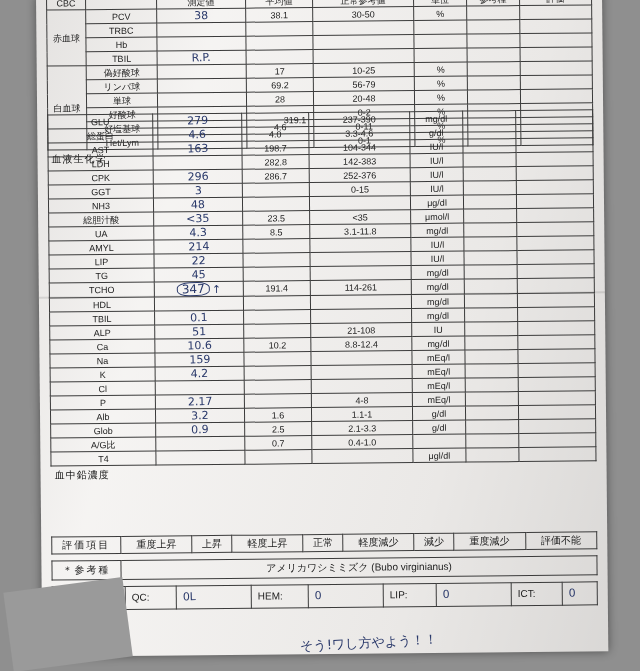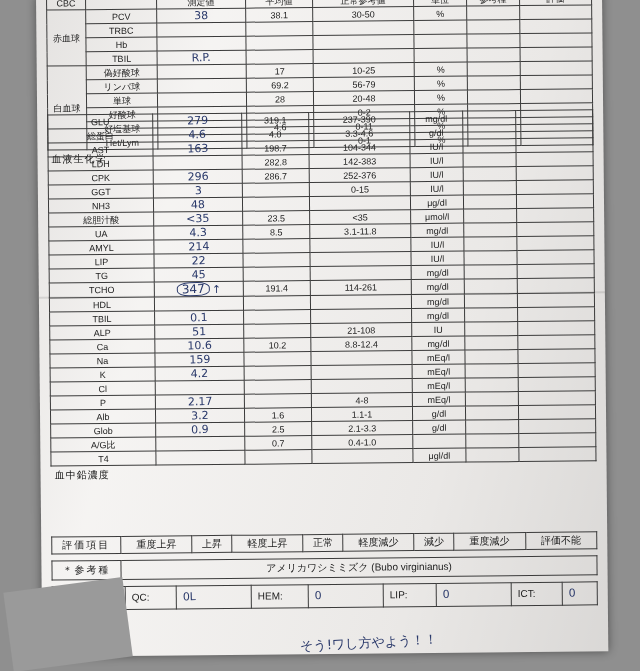--- a/index.html
+++ b/index.html
@@ -191,21 +191,21 @@
       </table>
     <div class="sec">血液生化学</div>
   </div>
 
   <div id="bio">
     <table class="grid">
       <tbody>
           <tr>
         <td style="width:100px;">GLU</td>
         <td style="width:84px;"><span class="hand">279</span></td>
-        <td style="width:62px;">319.1</td>
+        <td style="width:62px;text-align:right;">319.1</td>
         <td style="width:96px;">237-390</td>
         <td style="width:48px;">mg/dl</td>
         <td style="width:48px;"></td>
         <td></td>
       </tr>
       <tr>
         <td>総蛋白</td>
         <td><span class="hand">4.6</span></td>
         <td>4.0</td>
         <td>3.3-4.6</td>

